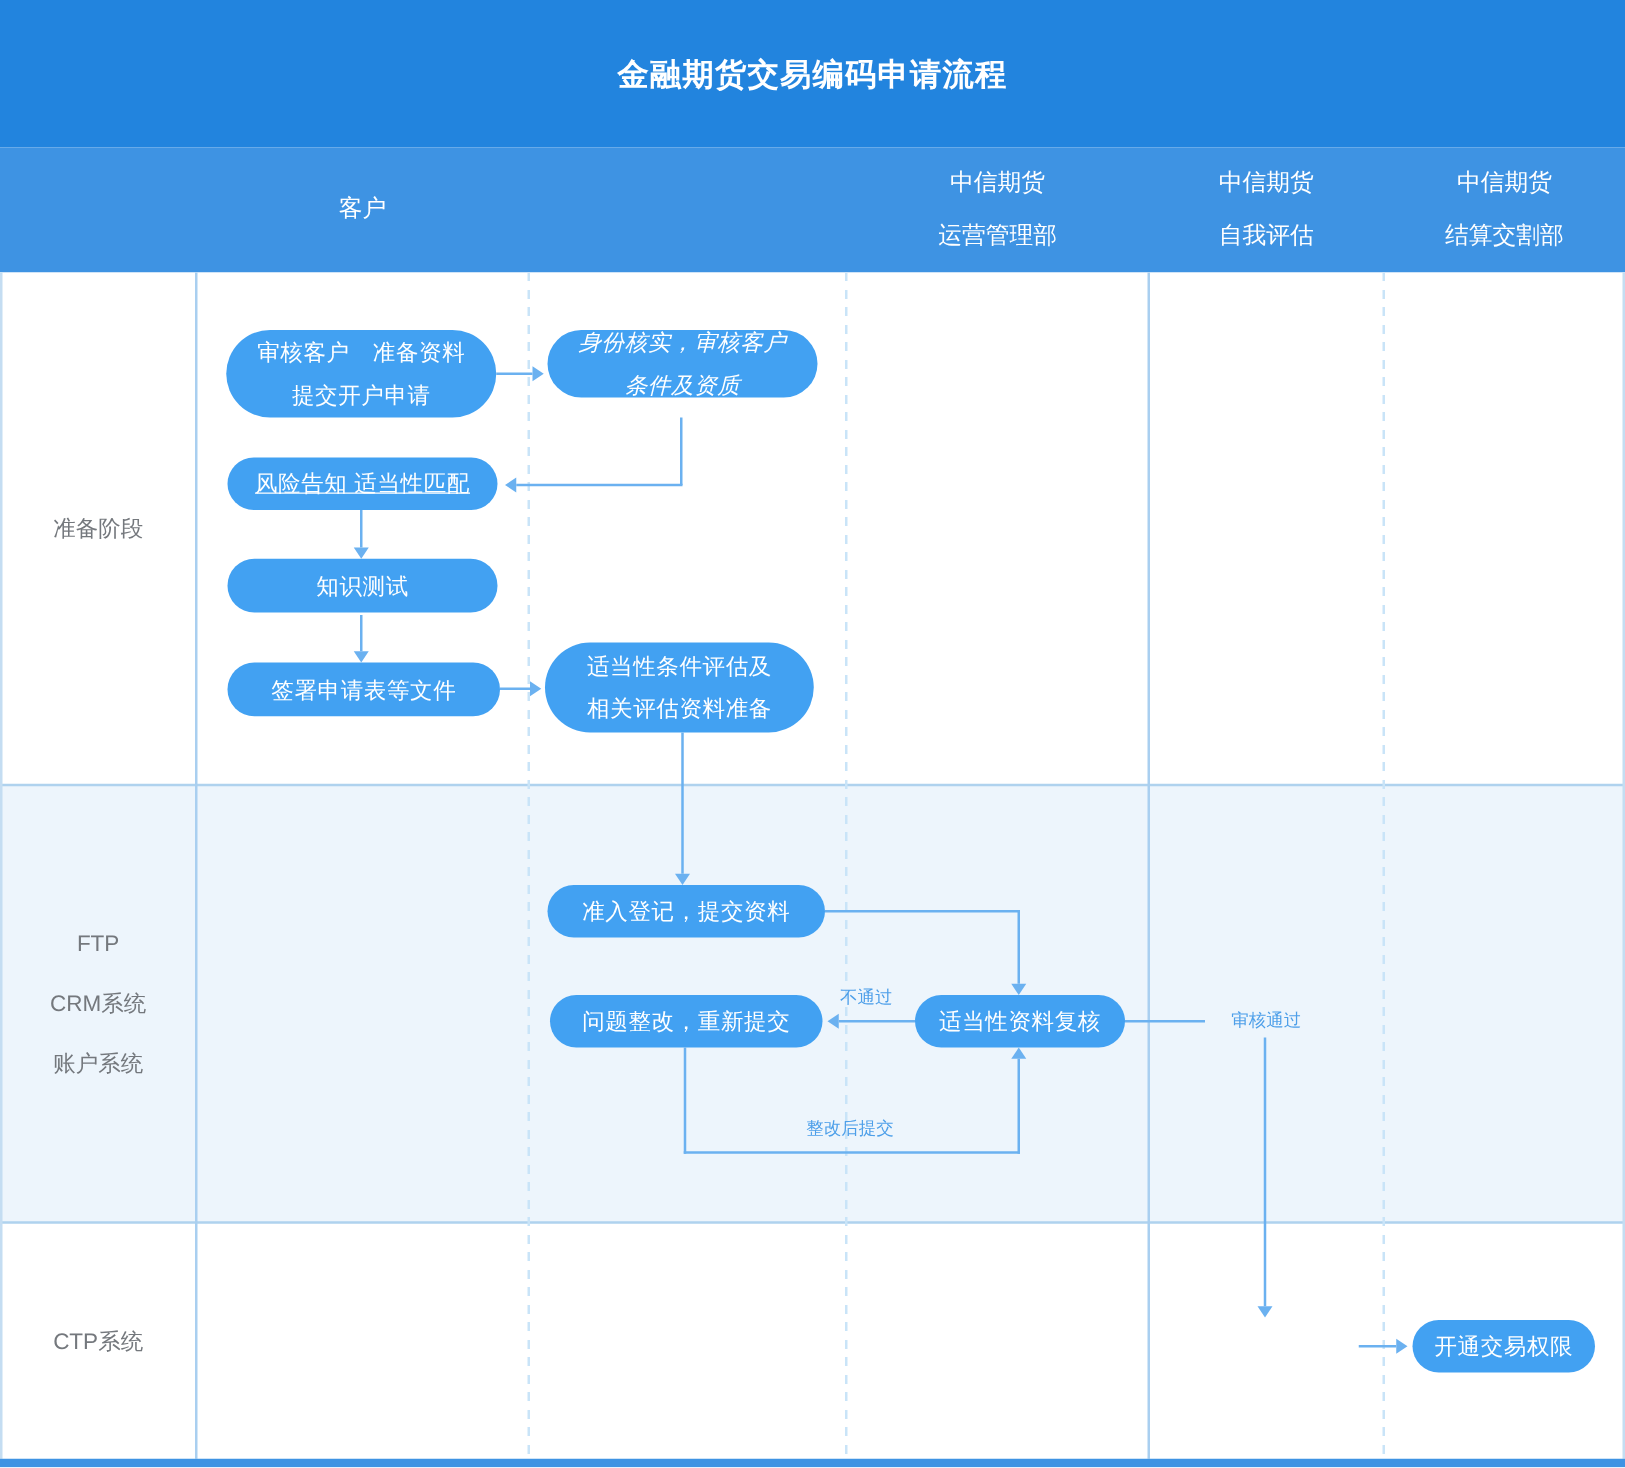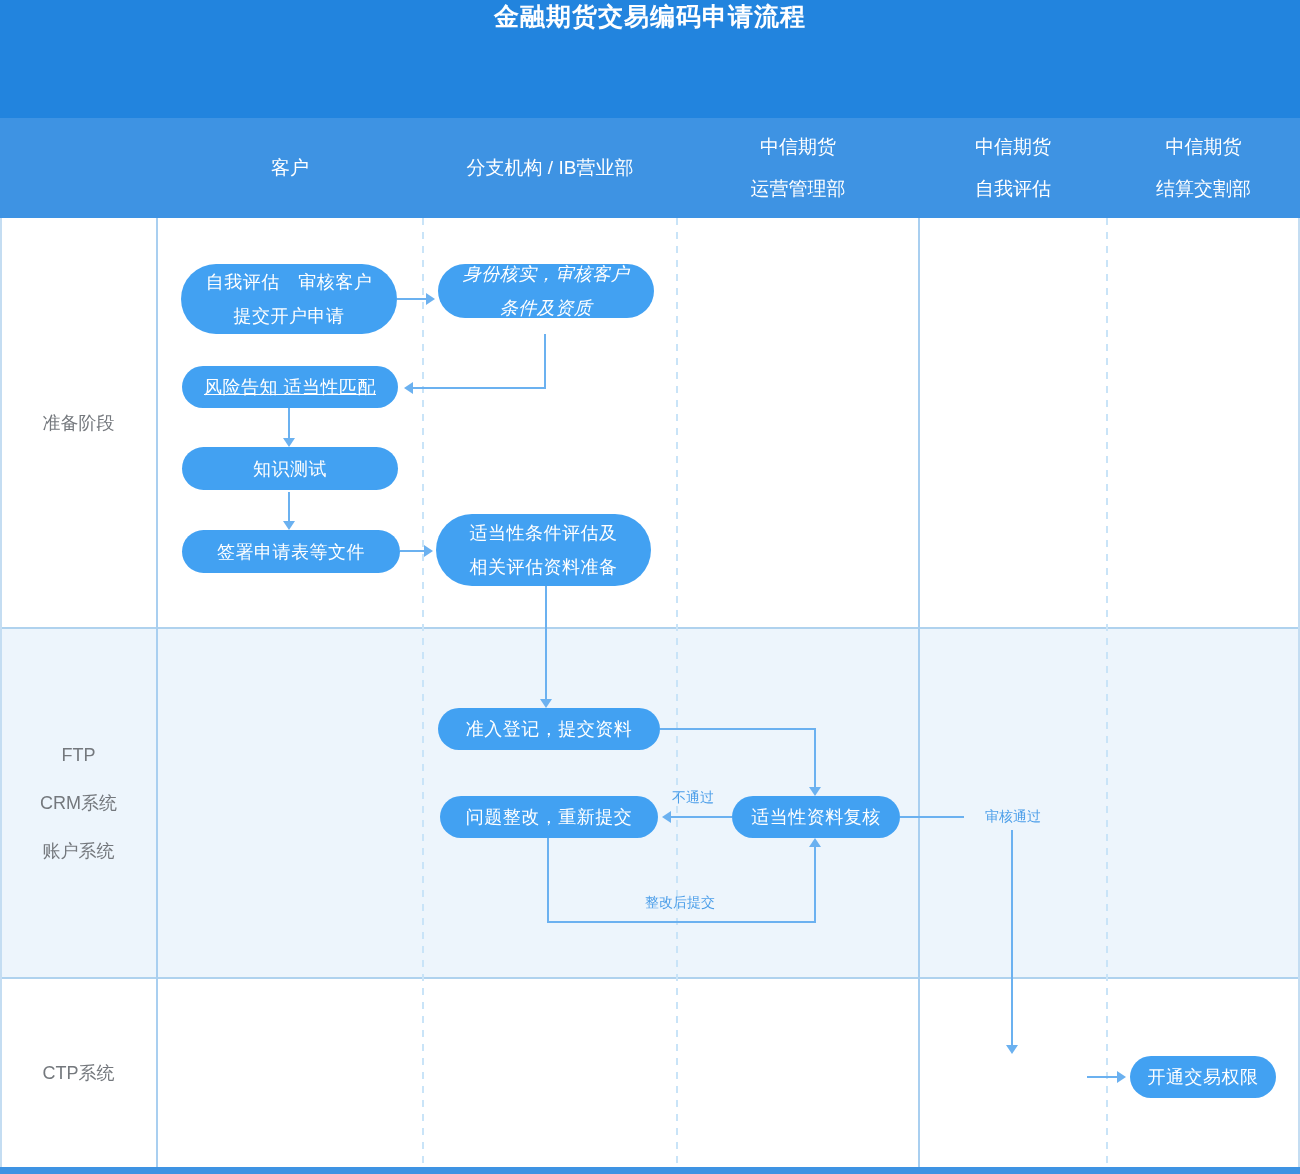--- a/index.html
+++ b/index.html
@@ -4,21 +4,21 @@
 <style>
   html,body{margin:0;padding:0;background:#fff;}
   .stage{
     position:relative;width:1300px;height:1174px;overflow:hidden;
     font-family:"Liberation Sans","DejaVu Sans",sans-serif;
     background:#fff;
   }
   
   .title-bar{
     position:absolute;left:0;top:0;width:1300px;height:118px;
-    background:#2284DE;display:flex;justify-content:center;
+    background:#2284DE;display:flex;align-items:center;justify-content:center;
   }
   .title-bar .t{color:#fff;font-size:25px;font-weight:700;letter-spacing:1px;}
   .header-row{
     position:absolute;left:0;top:118px;width:1300px;height:100px;
     background:#3E93E3;
   }
   .hcell{
     position:absolute;top:0;height:100px;display:flex;flex-direction:column;
     align-items:center;justify-content:center;color:#fff;font-size:19px;line-height:42px;
   }
@@ -66,23 +66,20 @@
 <div class="stage">
 
   <div class="title-bar">
     <div class="t">金融期货交易编码申请流程</div>
   </div>
 
   <div class="header-row">
     <div class="hcell" style="left:157px;width:266px;">
       <span>客户</span>
     </div>
-    <div class="hcell" style="left:423px;width:254px;">
-      <span>分支机构 / IB营业部</span>
-    </div>
     <div class="hcell" style="left:677px;width:242px;">
       <span>中信期货</span>
       <span>运营管理部</span>
     </div>
     <div class="hcell" style="left:919px;width:188px;">
       <span>中信期货</span>
       <span>自我评估</span>
     </div>
     <div class="hcell" style="left:1107px;width:193px;">
       <span>中信期货</span>
@@ -112,21 +109,21 @@
     <div class="rowlabel" style="top:410px;height:350px;">
       <span>FTP</span>
       <span>CRM系统</span>
       <span>账户系统</span>
     </div>
     <div class="rowlabel" style="top:760px;height:189px;">
       <span>CTP系统</span>
     </div>
 
     <div class="node" style="left:181px;top:46px;width:216px;height:70px;">
-      <span>自我评估　审核客户</span>
+      <span>审核客户　准备资料</span>
       <span>提交开户申请</span>
     </div>
     <div class="node" style="left:438px;top:46px;width:216px;height:54px;font-style:italic;">
       <span>身份核实，审核客户</span>
       <span>条件及资质</span>
     </div>
     <div class="node" style="left:182px;top:148px;width:216px;height:42px;text-decoration:underline;">
       <span>风险告知 适当性匹配</span>
     </div>
     <div class="node" style="left:182px;top:229px;width:216px;height:43px;">

